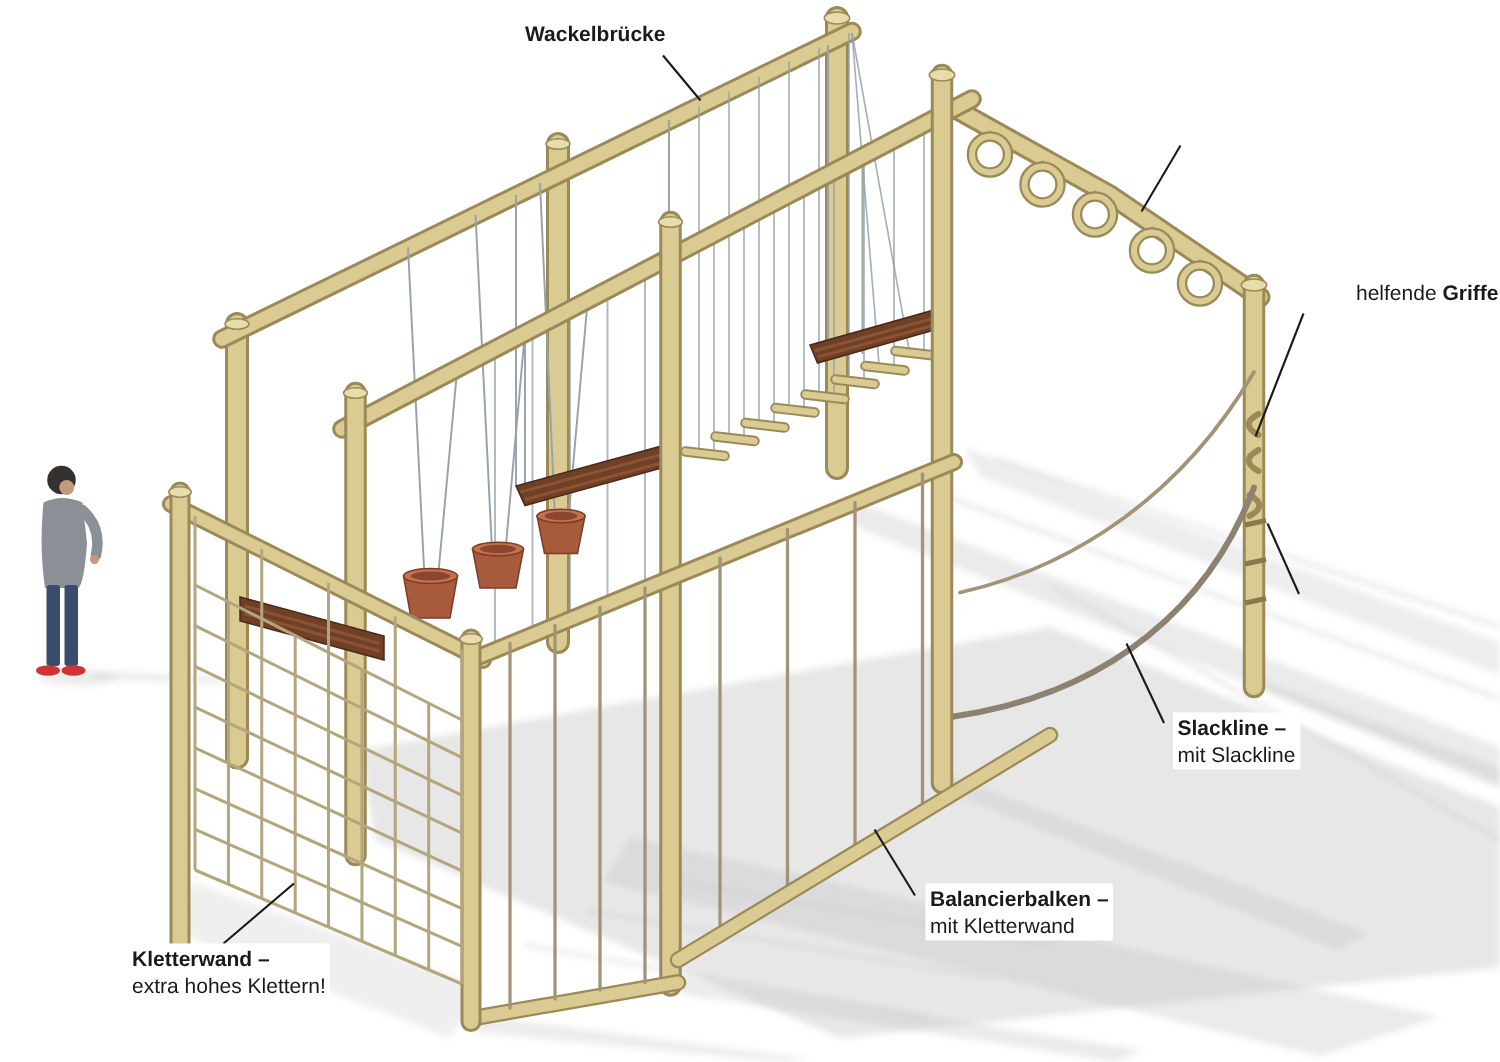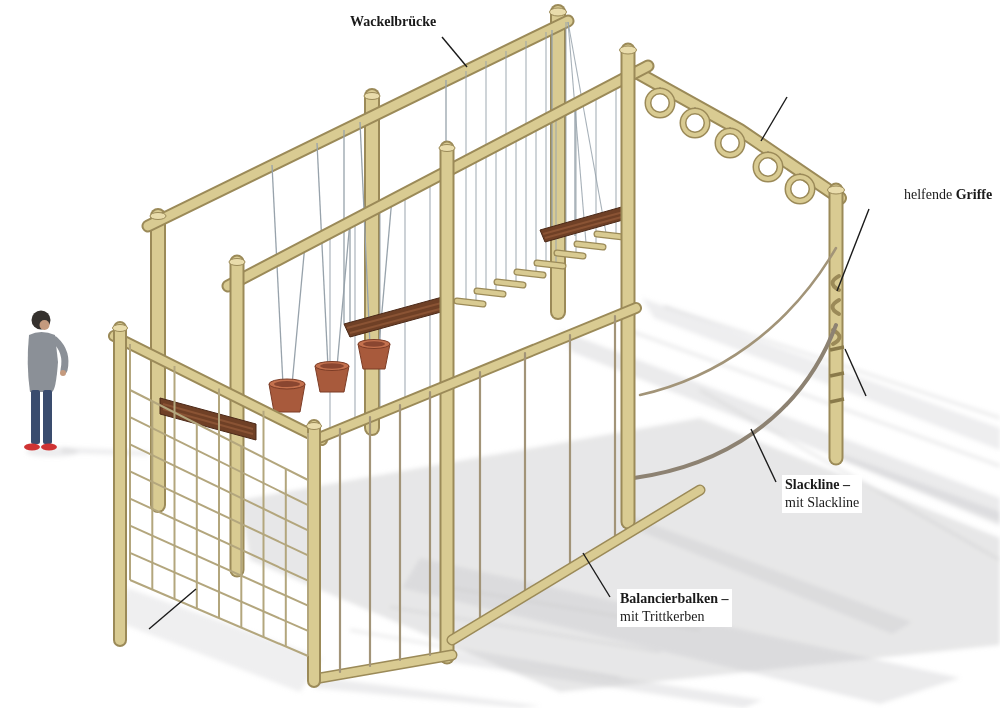--- a/index.html
+++ b/index.html
@@ -6,21 +6,21 @@
     --wood:#d9cb92; --wood_dark:#9b8a58; --wood_light:#e9dcab;
     --plank:#6f4026; --plank_light:#8a5334;
     --bucket:#a85a3c; --bucket_rim:#c4714e;
     --rope:#a29478; --cable:#97a2ab; --net:#b3a67d;
     --shadow:#c3c3c6; --ink:#1a1a1a;
     --person_hair:#35312e; --person_skin:#c49a7e; --person_top:#8b9097;
     --person_jeans:#3a4c6e; --person_shoes:#cf3333;
   }
   html,body{margin:0;padding:0;background:#fff;}
   .stage{position:relative;width:1000px;height:708px;background:#fff;overflow:hidden;
-         font-family:Liberation Serif, serif;}
+         font-family:Liberation Sans, sans-serif;}
   svg{position:absolute;left:0;top:0;}
   .label{position:absolute;background:#fff;color:var(--ink);font-size:14px;line-height:18px;
          padding:1px 3px;white-space:nowrap;}
   .label .t{font-weight:bold;}
   
   .beam-o{stroke:var(--wood_dark);stroke-linecap:round;fill:none;}
   .beam{stroke:var(--wood);stroke-linecap:round;fill:none;}
   .cap{fill:var(--wood_light);stroke:var(--wood_dark);stroke-width:1;}
   .cable{stroke:var(--cable);fill:none;}
   .rope{stroke:var(--rope);fill:none;stroke-linecap:round;}
@@ -306,17 +306,21 @@
 </div>
 
 
 <div class="label" style="left:782px;top:475px">
   <div class="t">Slackline –</div>
   <div>mit Slackline</div>
 </div>
 
 <div class="label" style="left:617px;top:589px">
   <div class="t">Balancierbalken –</div>
-  <div>mit Trittkerben</div>
-</div>
-
+  <div>mit Kletterwand</div>
+</div>
+
+<div class="label" style="left:85px;top:629px">
+  <div class="t">Kletterwand –</div>
+  <div>extra hohes Klettern!</div>
+</div>
 
 </div>
 
 </body></html>

